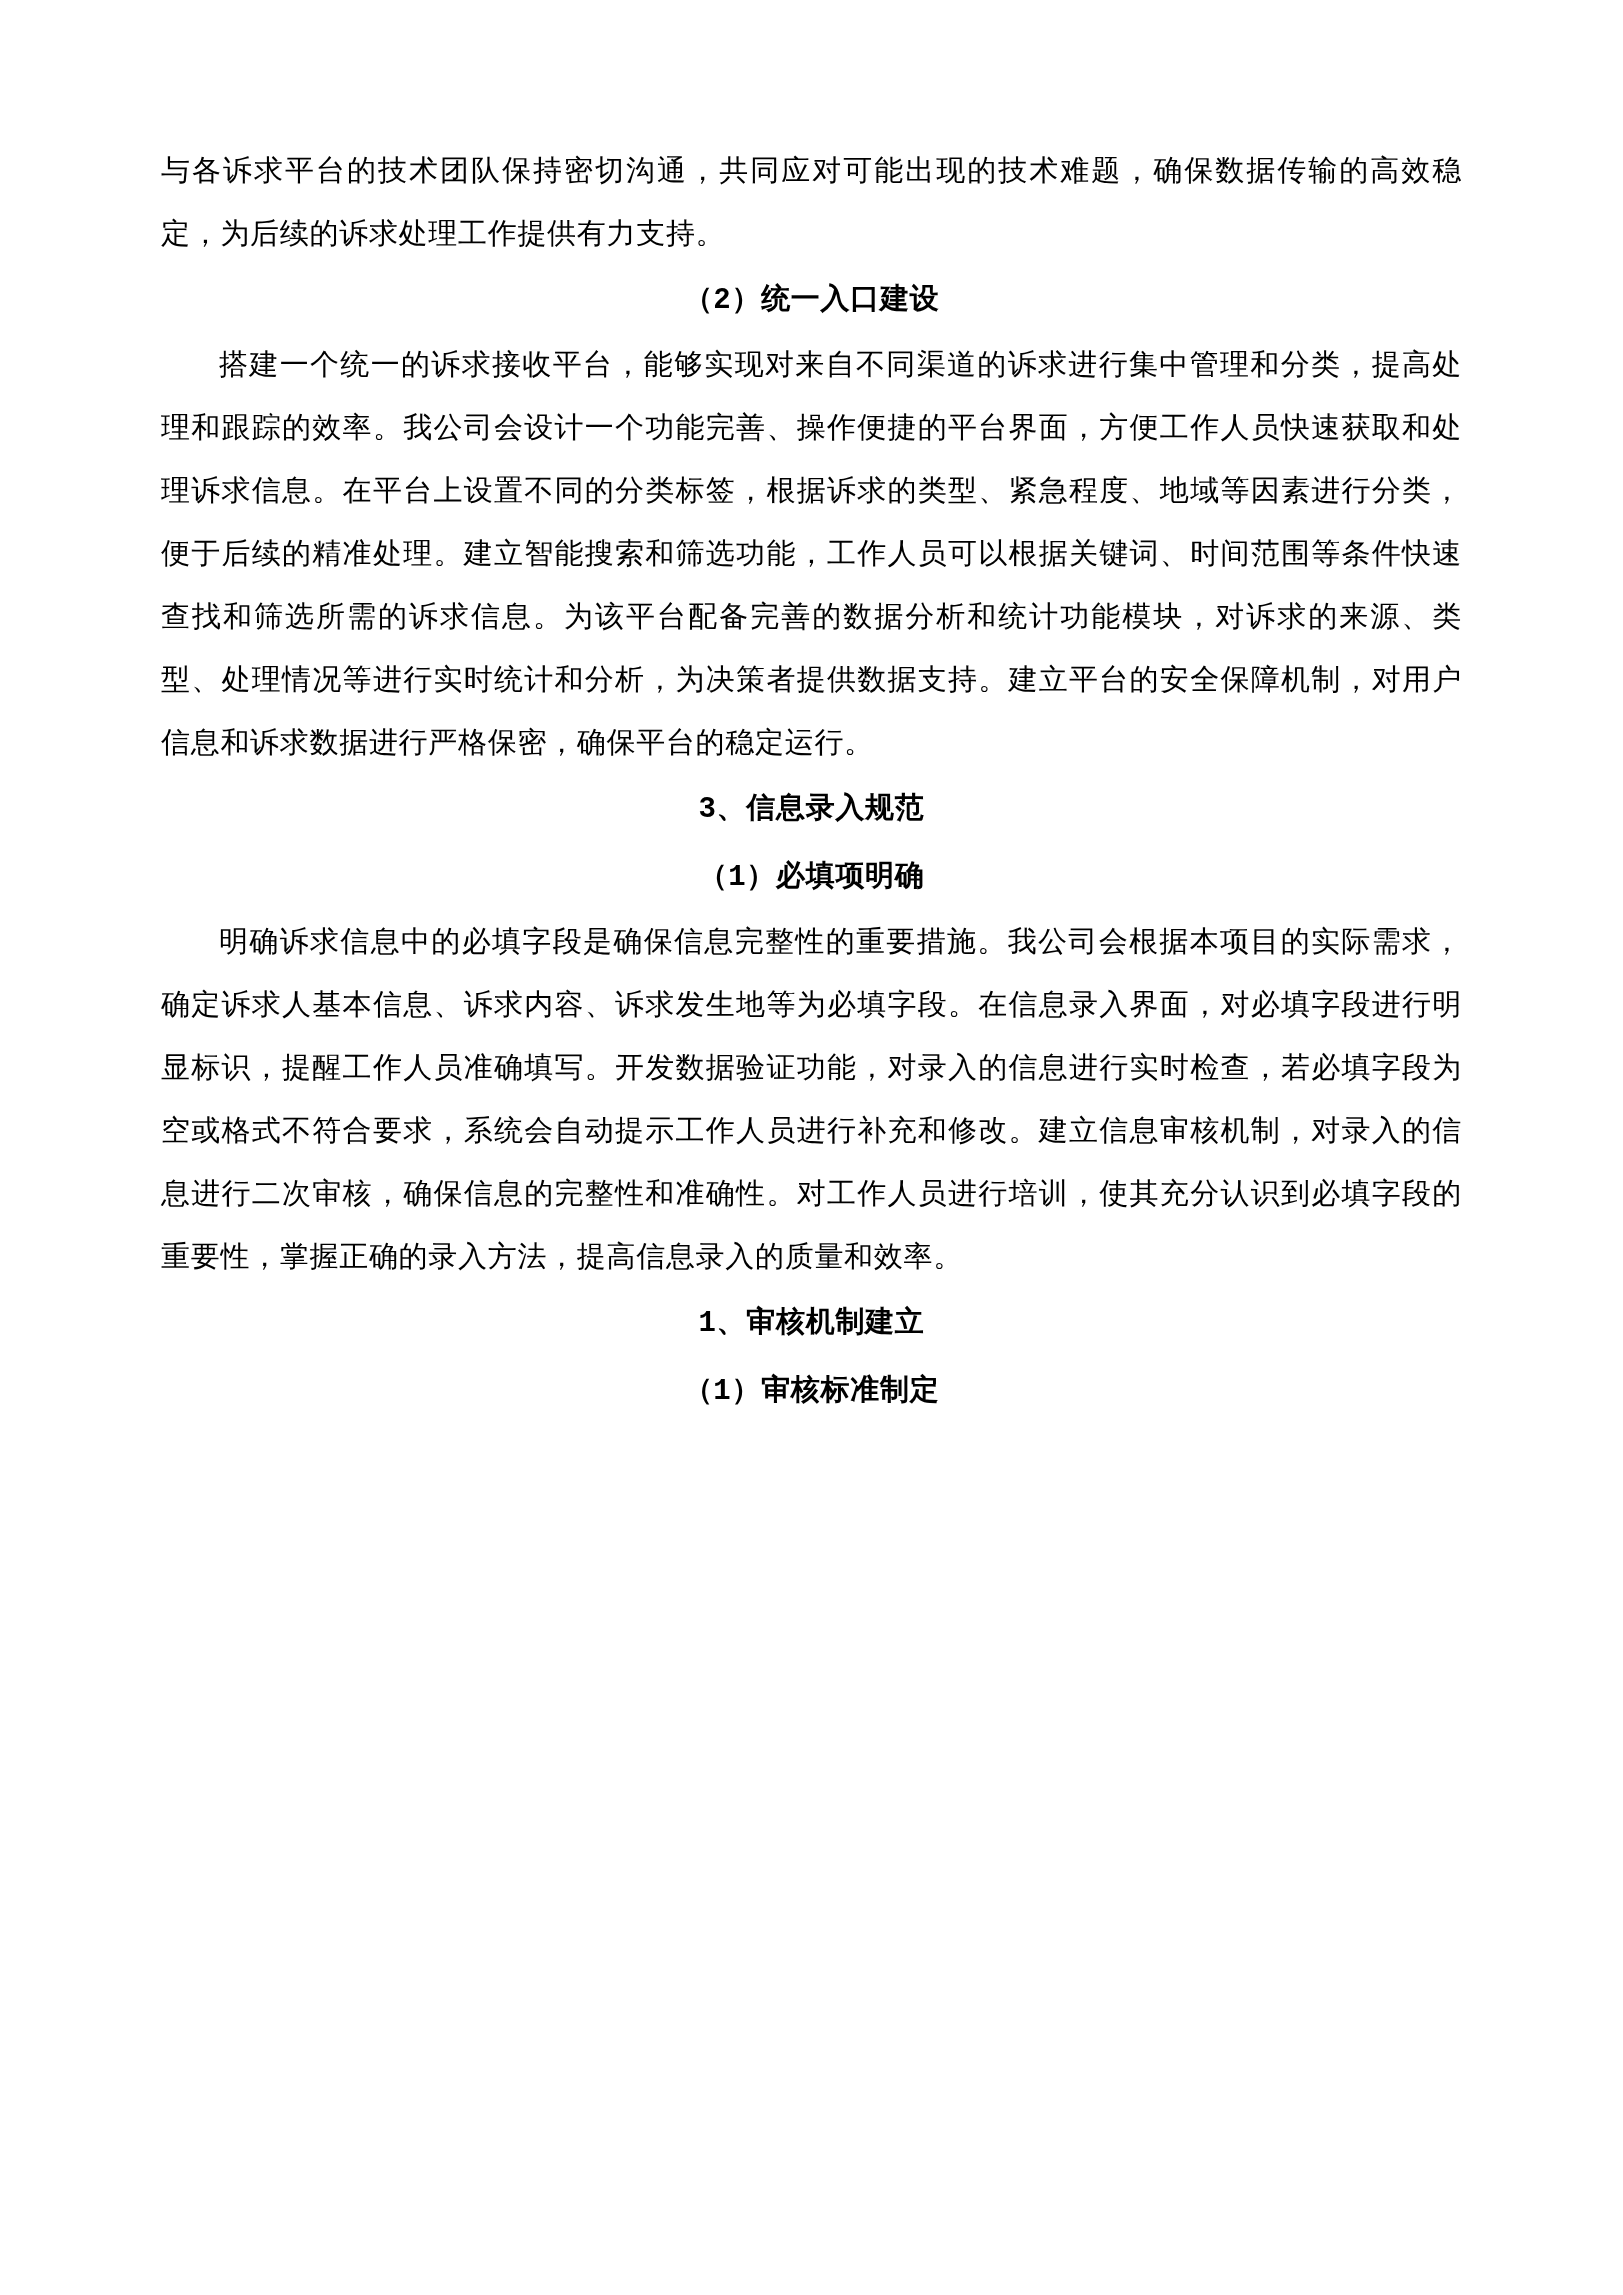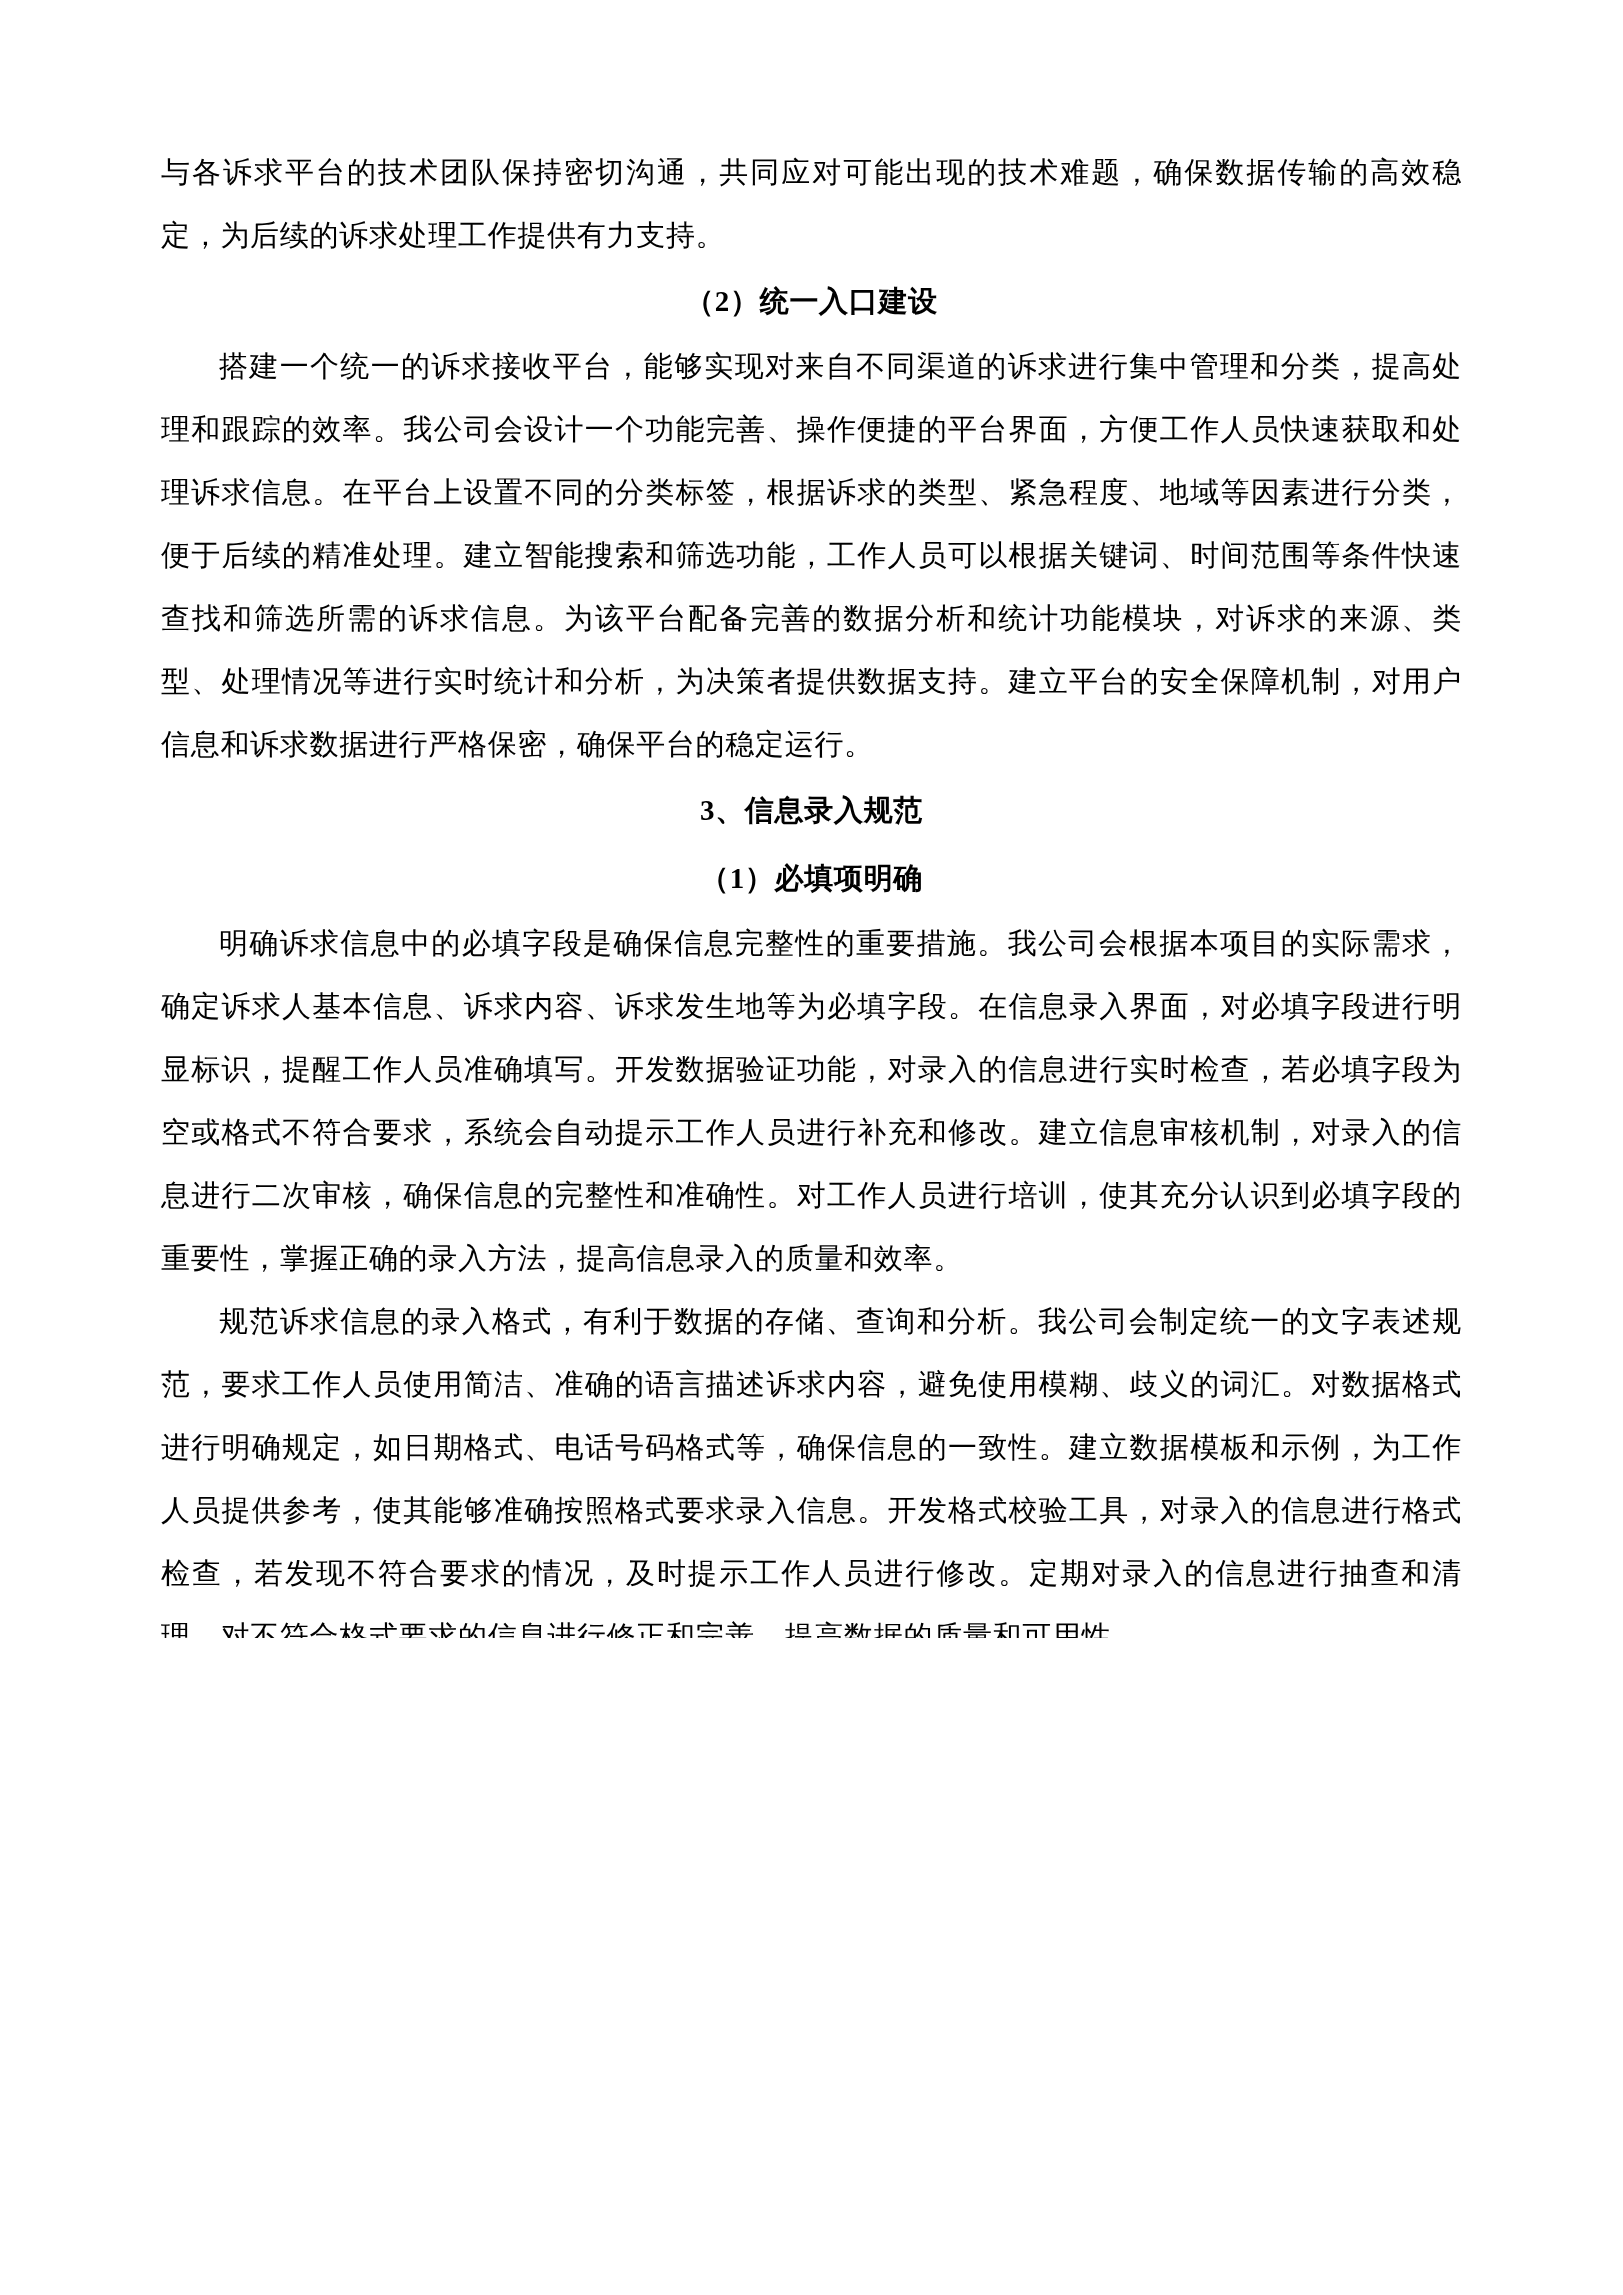--- a/index.html
+++ b/index.html
@@ -14,20 +14,21 @@
     font-family: "Liberation Serif", "DejaVu Serif", serif;
     color: #000000;
   }
   .page {
     box-sizing: border-box;
     width: 1623px;
     height: 1638px;
     padding: 141px 161px 131px 161px;
     background: #ffffff;
     overflow: hidden;
+    font-family: Liberation Mono, monospace;
   }
   .doc p {
     margin: 0;
     font-size: 29px;
     line-height: 63px;
     text-align: justify;
     text-justify: inter-ideograph;
     word-break: break-all;
     letter-spacing: 0.7px;
   }
@@ -48,18 +49,17 @@
 <body>
 
 <div class="page">
   <div class="doc" id="doc-container">
       <p class="body-para no-indent">与各诉求平台的技术团队保持密切沟通，共同应对可能出现的技术难题，确保数据传输的高效稳定，为后续的诉求处理工作提供有力支持。</p>
       <p class="heading">（2）统一入口建设</p>
       <p class="body-para">搭建一个统一的诉求接收平台，能够实现对来自不同渠道的诉求进行集中管理和分类，提高处理和跟踪的效率。我公司会设计一个功能完善、操作便捷的平台界面，方便工作人员快速获取和处理诉求信息。在平台上设置不同的分类标签，根据诉求的类型、紧急程度、地域等因素进行分类，便于后续的精准处理。建立智能搜索和筛选功能，工作人员可以根据关键词、时间范围等条件快速查找和筛选所需的诉求信息。为该平台配备完善的数据分析和统计功能模块，对诉求的来源、类型、处理情况等进行实时统计和分析，为决策者提供数据支持。建立平台的安全保障机制，对用户信息和诉求数据进行严格保密，确保平台的稳定运行。</p>
       <p class="heading">3、信息录入规范</p>
       <p class="heading">（1）必填项明确</p>
       <p class="body-para">明确诉求信息中的必填字段是确保信息完整性的重要措施。我公司会根据本项目的实际需求，确定诉求人基本信息、诉求内容、诉求发生地等为必填字段。在信息录入界面，对必填字段进行明显标识，提醒工作人员准确填写。开发数据验证功能，对录入的信息进行实时检查，若必填字段为空或格式不符合要求，系统会自动提示工作人员进行补充和修改。建立信息审核机制，对录入的信息进行二次审核，确保信息的完整性和准确性。对工作人员进行培训，使其充分认识到必填字段的重要性，掌握正确的录入方法，提高信息录入的质量和效率。</p>
-      <p class="body-para">规范诉求信息的录入格式，有利于数据的存储、查询和分析。我公司会制定统一的文字表述规范，要求工作人员使用简洁、准确的语言描述诉求内容，避免使用模糊、歧义的词汇。对数据格式进行明确规定，如日期格式、电话号码格式等，确保信息的一致性。建立数据模板和示例，为工作人员提供参考，使其能够准确按照格式要求录入信息。开发格式校验工具，对录入的信息进行格式检查，若发现不符合要求的情况，及时提示工作人员进行修改。定期对录入的信息进行抽查和清理，对不符合格式要求的信息进行修正和完善，提高数据的质量和可用性。</p>
       <p class="heading">1、审核机制建立</p>
       <p class="heading">（1）审核标准制定</p>
     </div>
 </div>
 
 
 </body></html>

